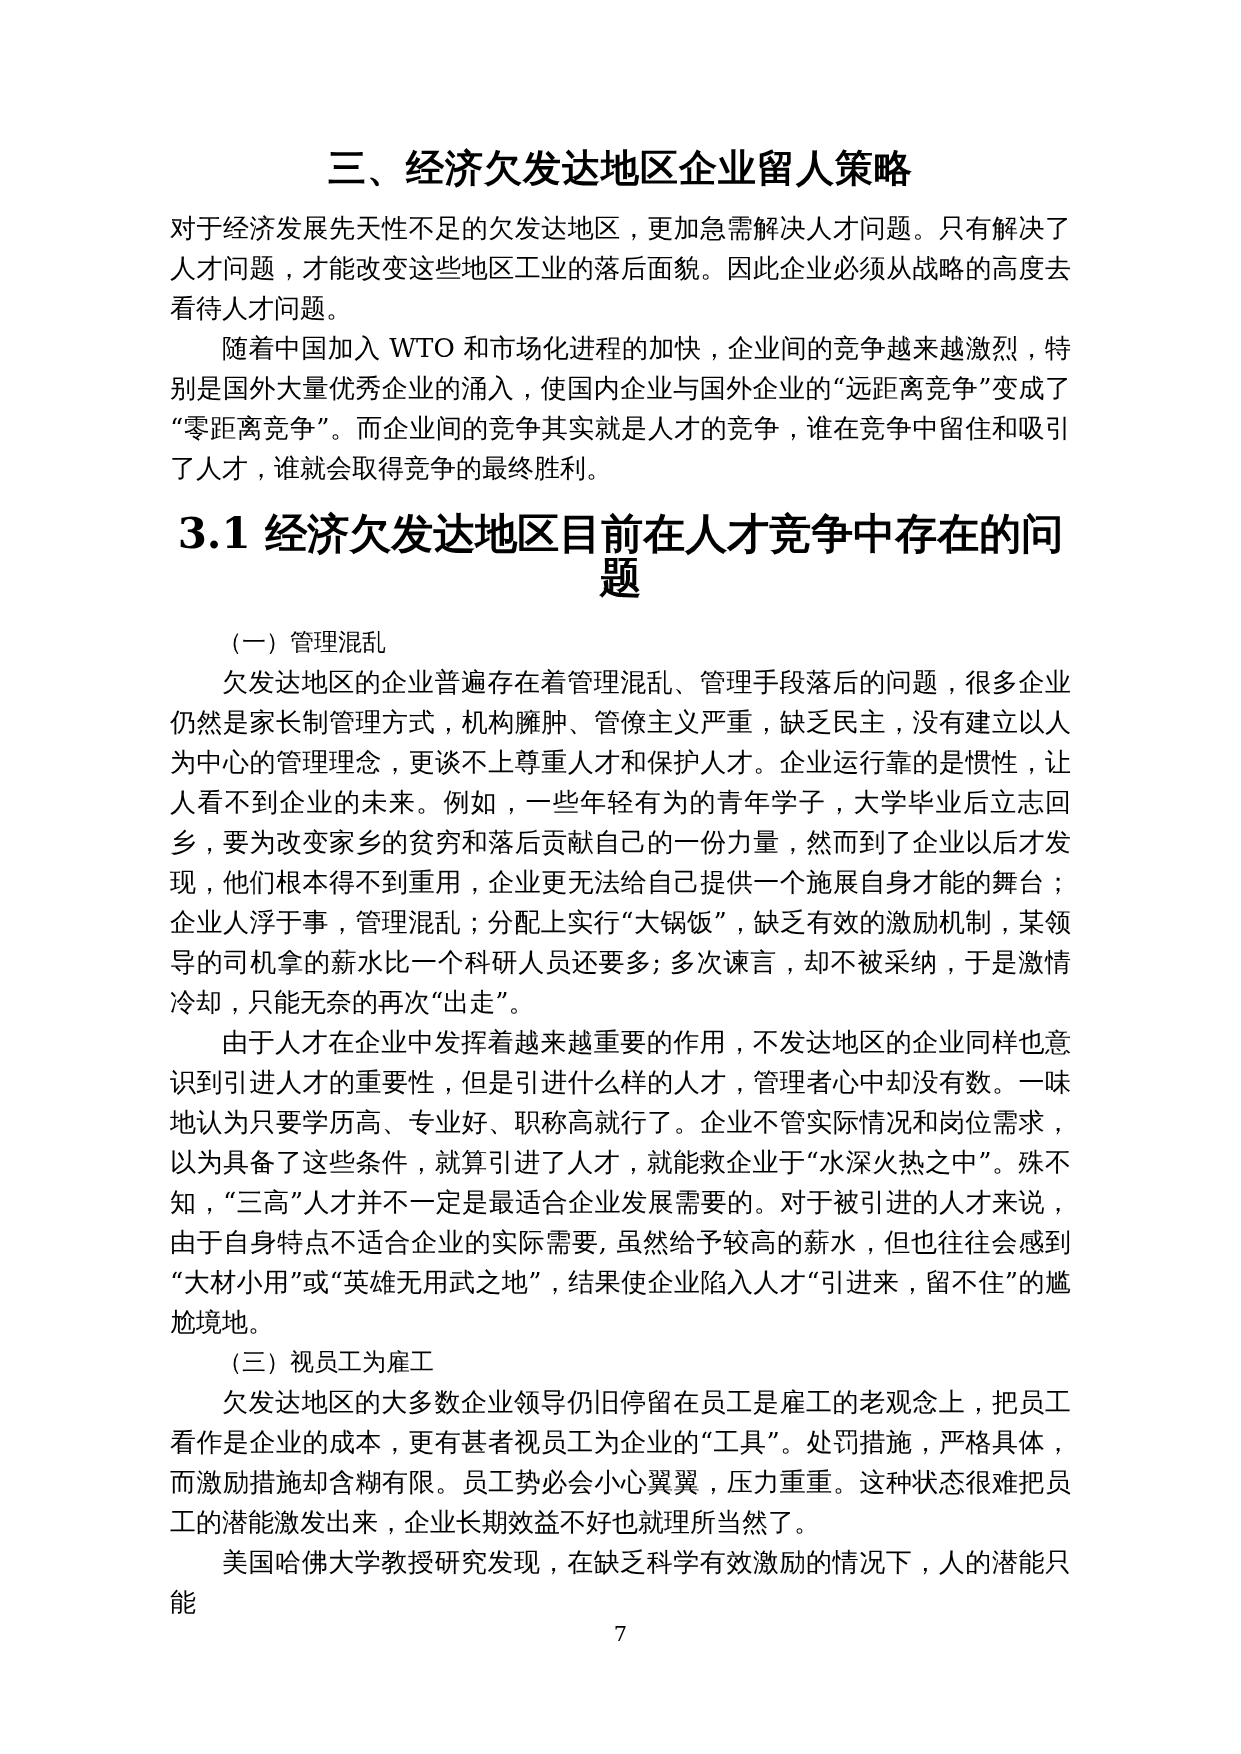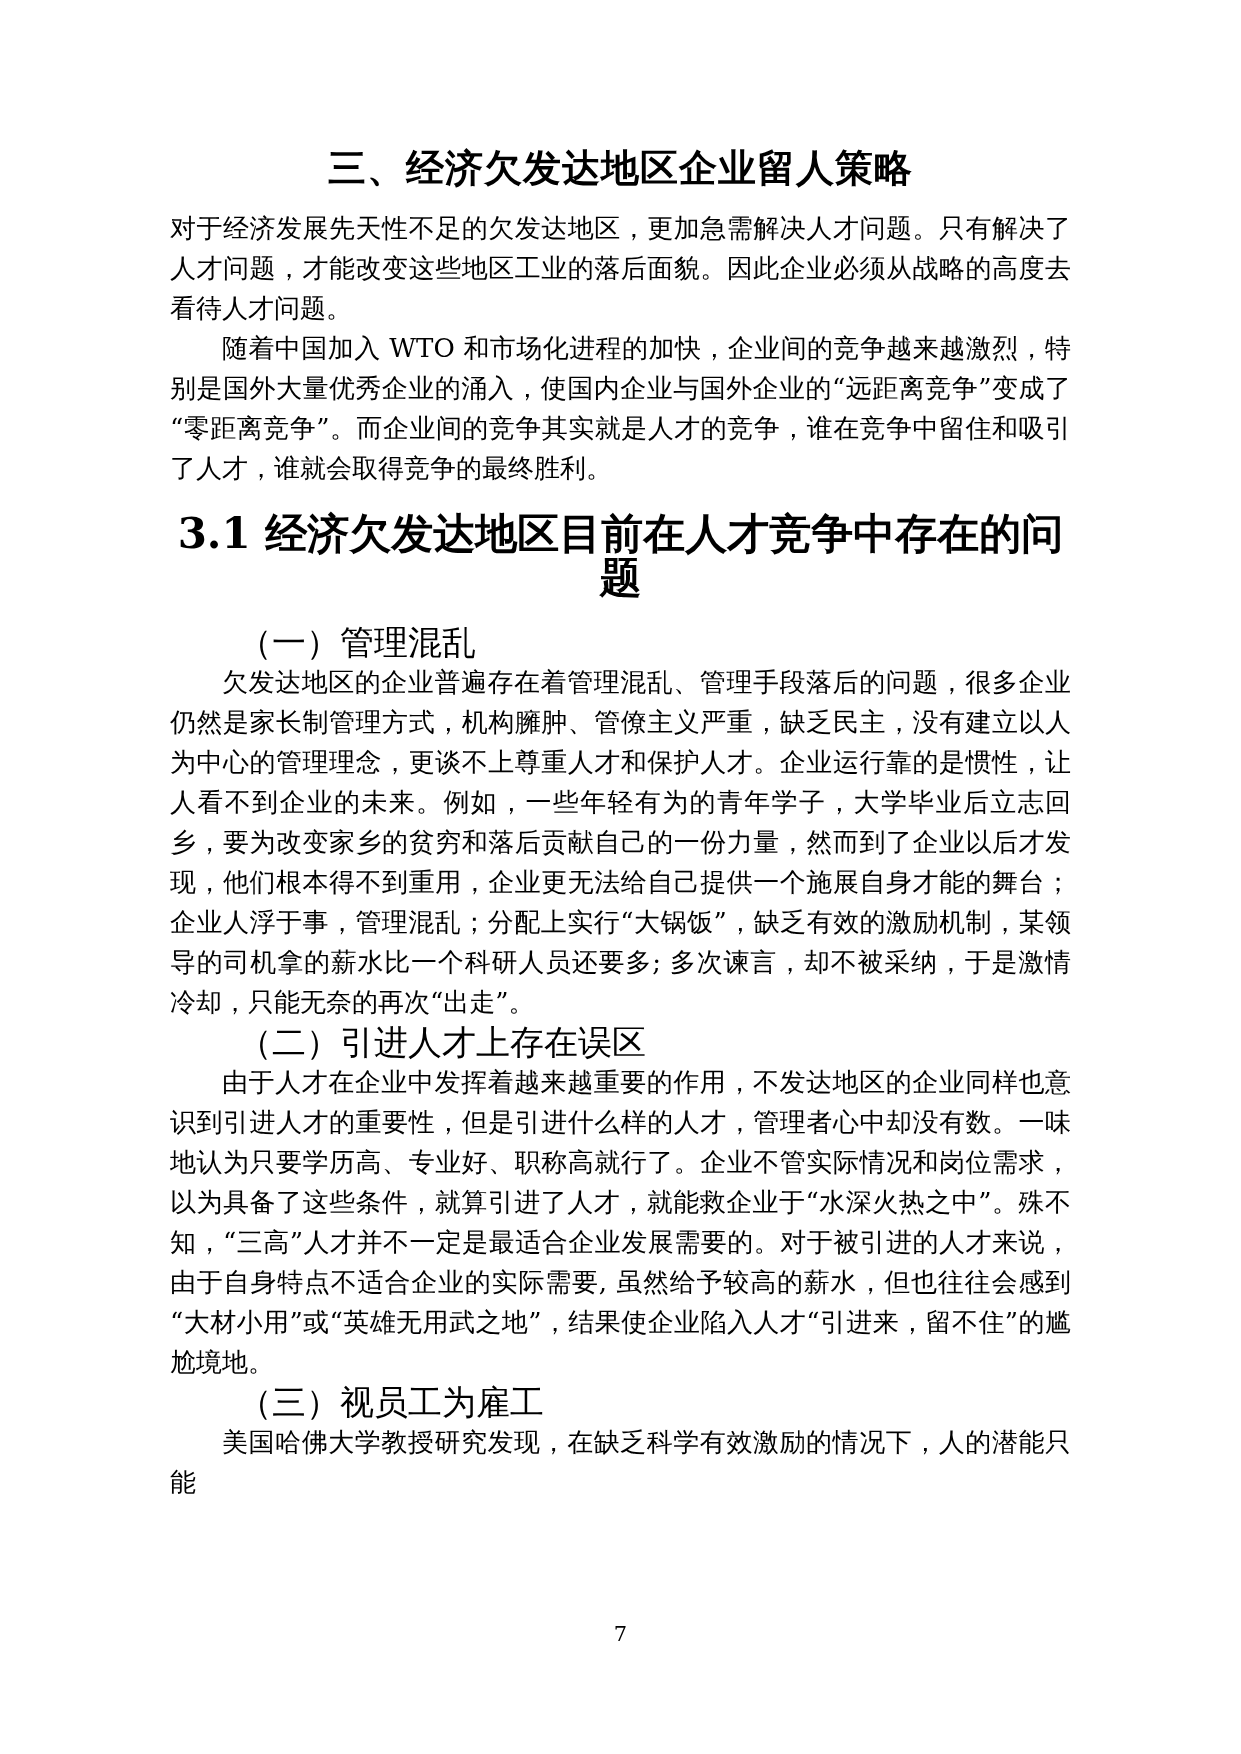--- a/index.html
+++ b/index.html
@@ -36,21 +36,21 @@
     text-indent: 2em;
   }
   .section-heading {
     font-size: 42px;
     font-weight: 700;
     text-align: center;
     margin: 24px 0 22px 0;
     line-height: 44px;
   }
   .subhead {
-    font-size: 34px;
+    font-size: 24px;
     line-height: 40px;
     margin: 0;
     text-indent: 2em;
   }
   .page-number {
     position: absolute;
     left: 0;
     right: 0;
     top: 1620px;
     text-align: center;
@@ -68,25 +68,25 @@
   <p class="para">对于经济发展先天性不足的欠发达地区，更加急需解决人才问题。只有解决了人才问题，才能改变这些地区工业的落后面貌。因此企业必须从战略的高度去看待人才问题。</p>
 
   <p class="para indent">随着中国加入 WTO 和市场化进程的加快，企业间的竞争越来越激烈，特别是国外大量优秀企业的涌入，使国内企业与国外企业的“远距离竞争”变成了“零距离竞争”。而企业间的竞争其实就是人才的竞争，谁在竞争中留住和吸引了人才，谁就会取得竞争的最终胜利。</p>
 
   <h2 class="section-heading">3.1 经济欠发达地区目前在人才竞争中存在的问题</h2>
 
   <p class="subhead">（一）管理混乱</p>
 
   <p class="para indent">欠发达地区的企业普遍存在着管理混乱、管理手段落后的问题，很多企业仍然是家长制管理方式，机构臃肿、管僚主义严重，缺乏民主，没有建立以人为中心的管理理念，更谈不上尊重人才和保护人才。企业运行靠的是惯性，让人看不到企业的未来。例如，一些年轻有为的青年学子，大学毕业后立志回乡，要为改变家乡的贫穷和落后贡献自己的一份力量，然而到了企业以后才发现，他们根本得不到重用，企业更无法给自己提供一个施展自身才能的舞台；企业人浮于事，管理混乱；分配上实行“大锅饭”，缺乏有效的激励机制，某领导的司机拿的薪水比一个科研人员还要多; 多次谏言，却不被采纳，于是激情冷却，只能无奈的再次“出走”。</p>
 
-  <p class="subhead">（二）引进人才上存在误区</p>
 
   <p class="para indent">由于人才在企业中发挥着越来越重要的作用，不发达地区的企业同样也意识到引进人才的重要性，但是引进什么样的人才，管理者心中却没有数。一味地认为只要学历高、专业好、职称高就行了。企业不管实际情况和岗位需求，以为具备了这些条件，就算引进了人才，就能救企业于“水深火热之中”。殊不知，“三高”人才并不一定是最适合企业发展需要的。对于被引进的人才来说，由于自身特点不适合企业的实际需要, 虽然给予较高的薪水，但也往往会感到“大材小用”或“英雄无用武之地”，结果使企业陷入人才“引进来，留不住”的尴尬境地。</p>
 
   <p class="subhead">（三）视员工为雇工</p>
 
+  <p class="para indent">欠发达地区的大多数企业领导仍旧停留在员工是雇工的老观念上，把员工看作是企业的成本，更有甚者视员工为企业的“工具”。处罚措施，严格具体，而激励措施却含糊有限。员工势必会小心翼翼，压力重重。这种状态很难把员工的潜能激发出来，企业长期效益不好也就理所当然了。</p>
 
 
   <p class="para indent">美国哈佛大学教授研究发现，在缺乏科学有效激励的情况下，人的潜能只能</p>
 
   <div class="page-number">7</div>
 
 </div>
 
 </body></html>

